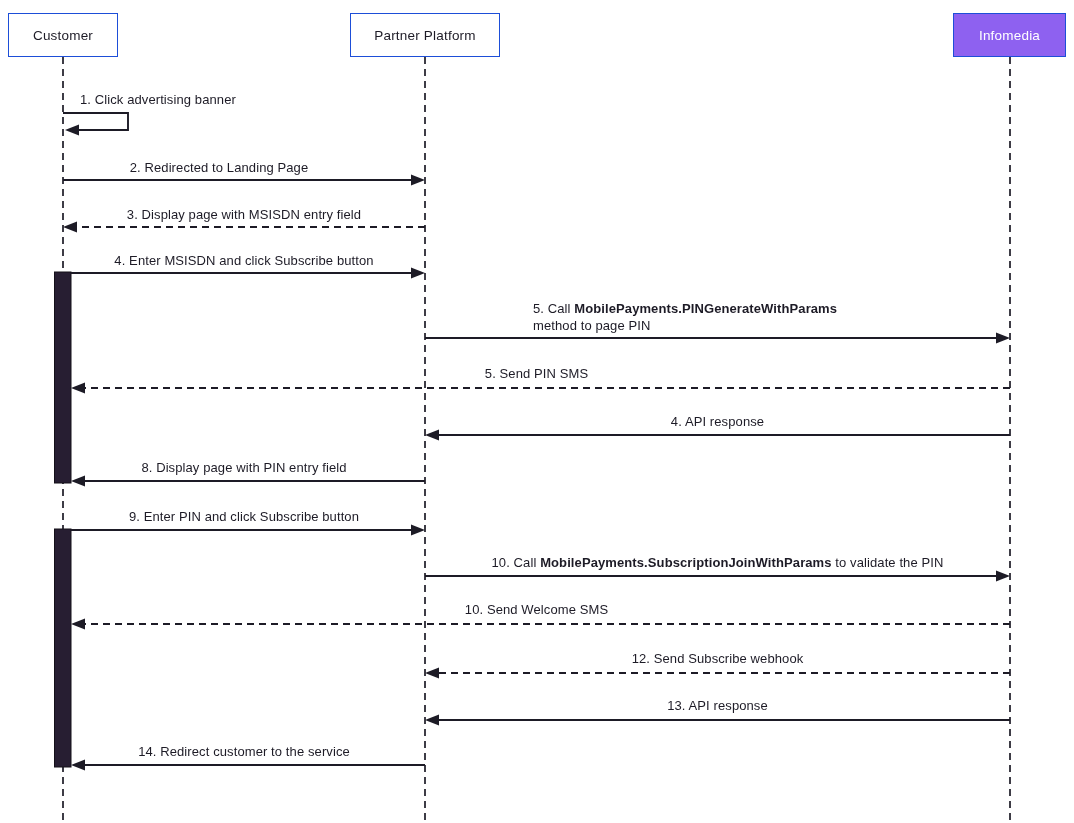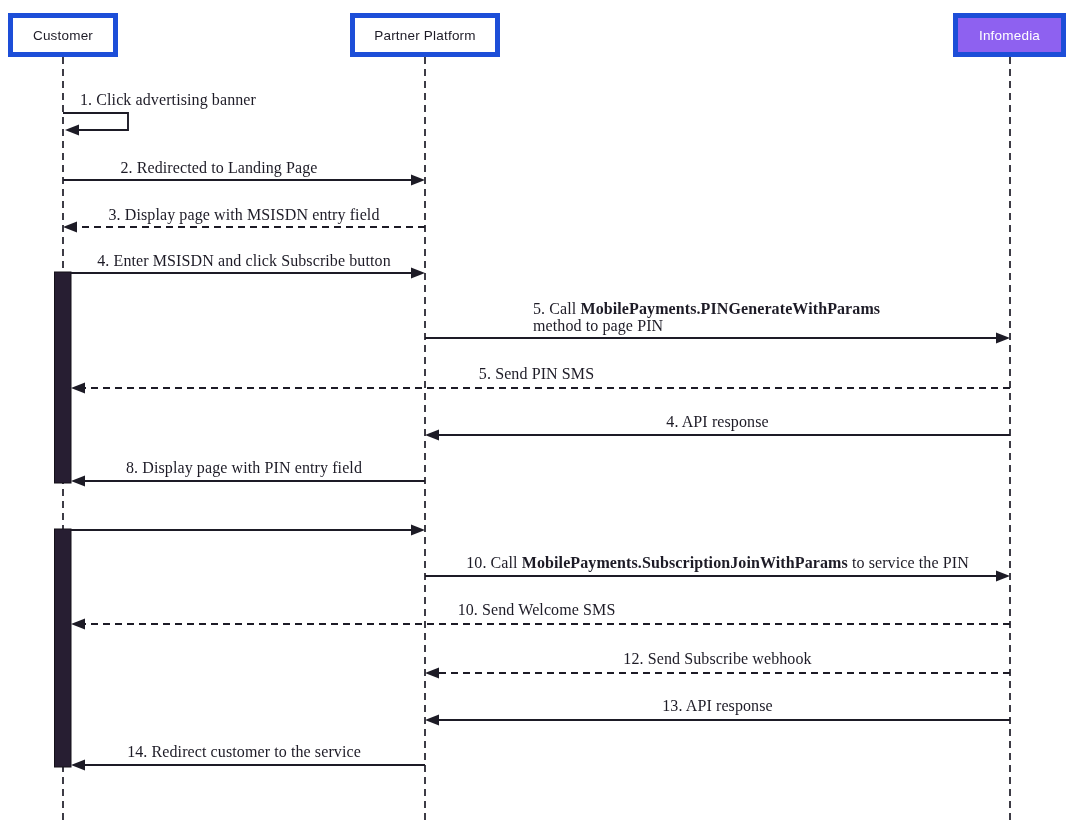--- a/index.html
+++ b/index.html
@@ -10,39 +10,38 @@
     background: #ffffff;
     font-family: "Liberation Sans", sans-serif;
     color: #1d1b26;
     overflow: hidden;
   }
   #lines-layer { position: absolute; left: 0; top: 0; }
   .actor-box {
     position: absolute;
     top: 13px;
     height: 44px;
-    border: 5px solid #1d4ed8;
+    border: 1px solid #1d4ed8;
     background: #ffffff;
     display: flex;
     align-items: center;
     justify-content: center;
     font-size: 13.5px;
     letter-spacing: 0.2px;
     box-sizing: border-box;
     z-index: 3;
   }
   .actor-box.accent { background: #8e61f0; color: #ffffff; }
   .msg-label {
     position: absolute;
-    font-size: 16px;
+    font-size: 13px;
     letter-spacing: 0.1px;
     line-height: 16.5px;
     white-space: nowrap;
     z-index: 2;
-    font-family: Liberation Serif, serif;
   }
   .msg-label.center { text-align: center; }
   .msg-label b { font-weight: bold; }
   .line2 { display: block; }
 </style>
 </head>
 <body>
 
 <div id="stage">
 
@@ -141,23 +140,24 @@
   <div class="msg-label" style="left:533px; top:301px;">
     <span>5. Call </span><b>MobilePayments.PINGenerateWithParams</b><span class="line2">method to page PIN</span>
   </div>
 
   <div class="msg-label center" style="left:63px; width:947px; top:366px;">5. Send PIN SMS</div>
 
   <div class="msg-label center" style="left:425px; width:585px; top:414px;">4. API response</div>
 
   <div class="msg-label center" style="left:63px; width:362px; top:460px;">8. Display page with PIN entry field</div>
 
+  <div class="msg-label center" style="left:63px; width:362px; top:509px;">9. Enter PIN and click Subscribe button</div>
 
   <div class="msg-label center" style="left:425px; width:585px; top:555px;">
-    <span>10. Call </span><b>MobilePayments.SubscriptionJoinWithParams</b><span> to service the PIN</span>
+    <span>10. Call </span><b>MobilePayments.SubscriptionJoinWithParams</b><span> to validate the PIN</span>
   </div>
 
   <div class="msg-label center" style="left:63px; width:947px; top:602px;">10. Send Welcome SMS</div>
 
   <div class="msg-label center" style="left:425px; width:585px; top:651px;">12. Send Subscribe webhook</div>
 
   <div class="msg-label center" style="left:425px; width:585px; top:698px;">13. API response</div>
 
   <div class="msg-label center" style="left:63px; width:362px; top:744px;">14. Redirect customer to the service</div>
 

